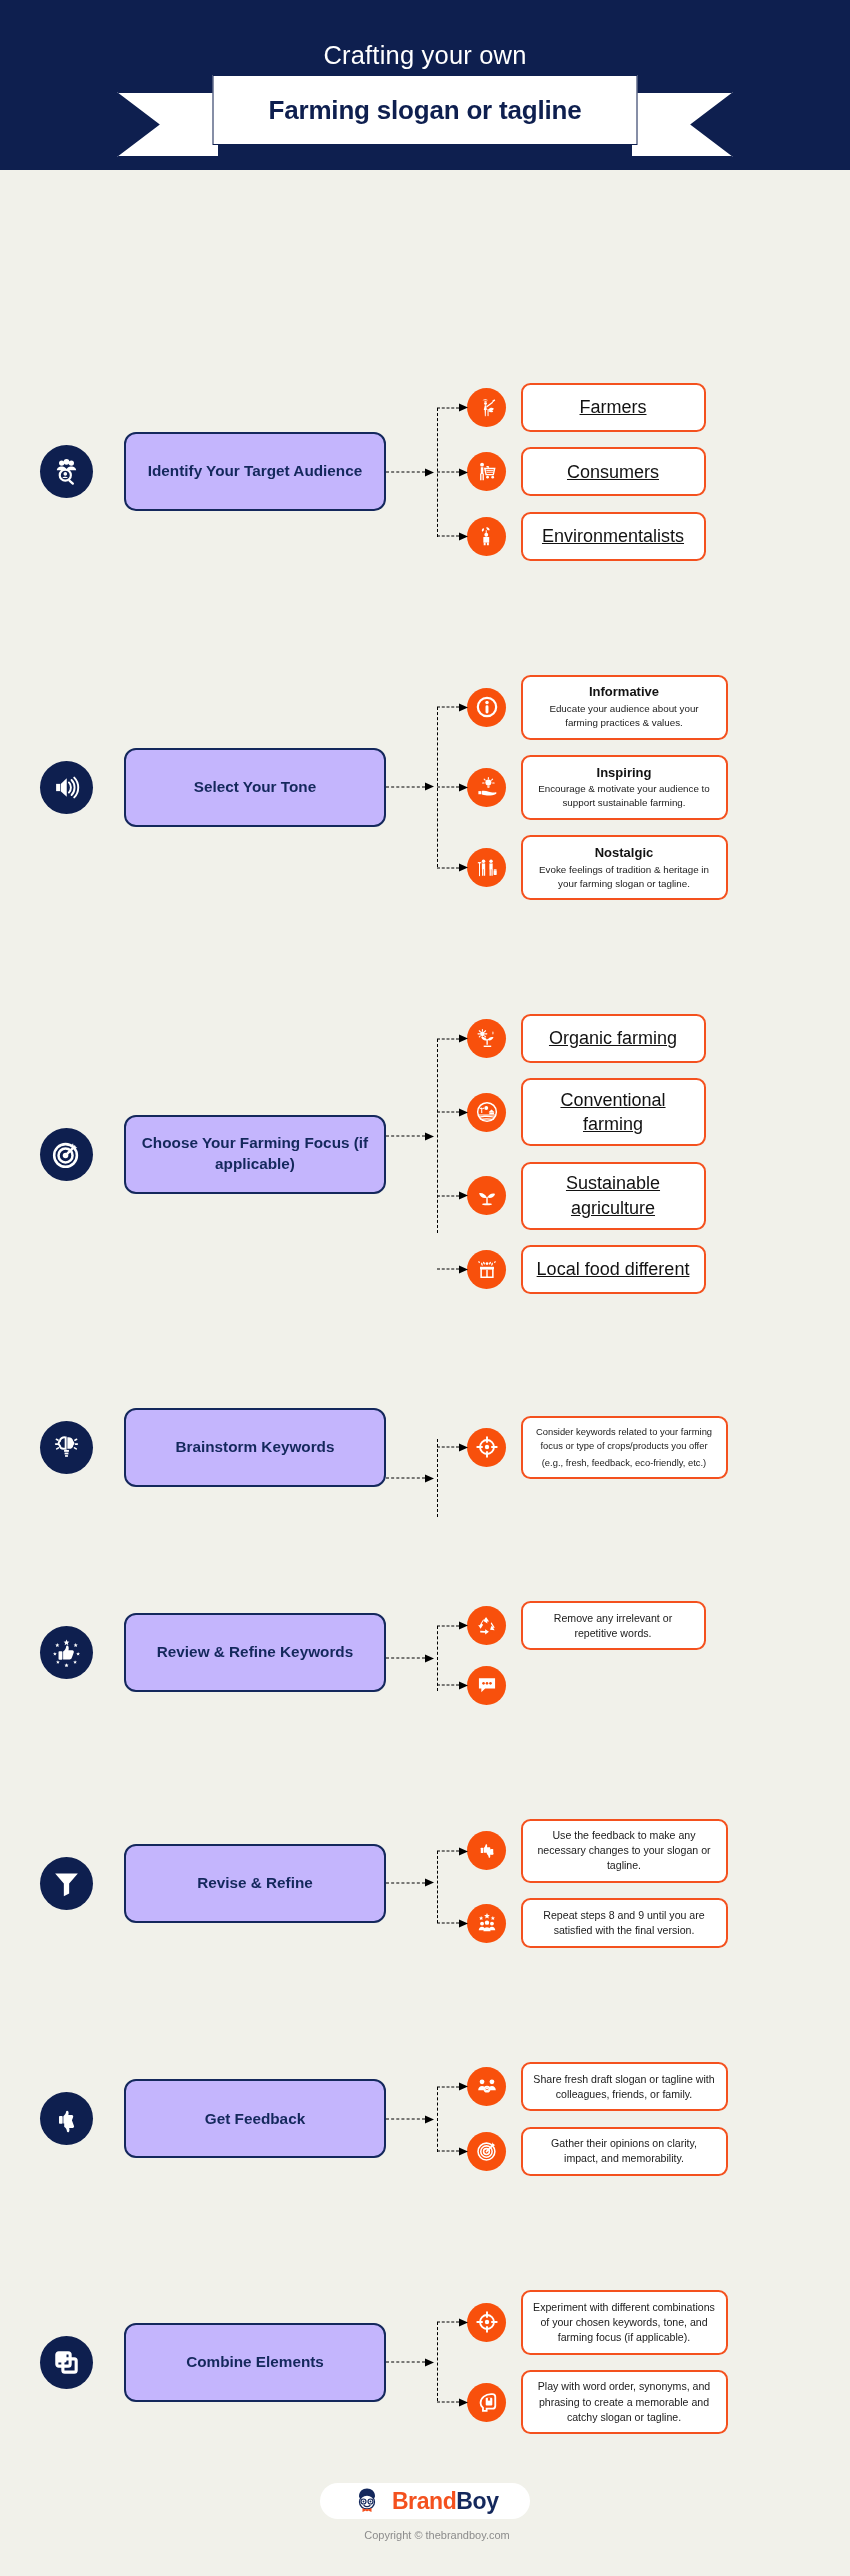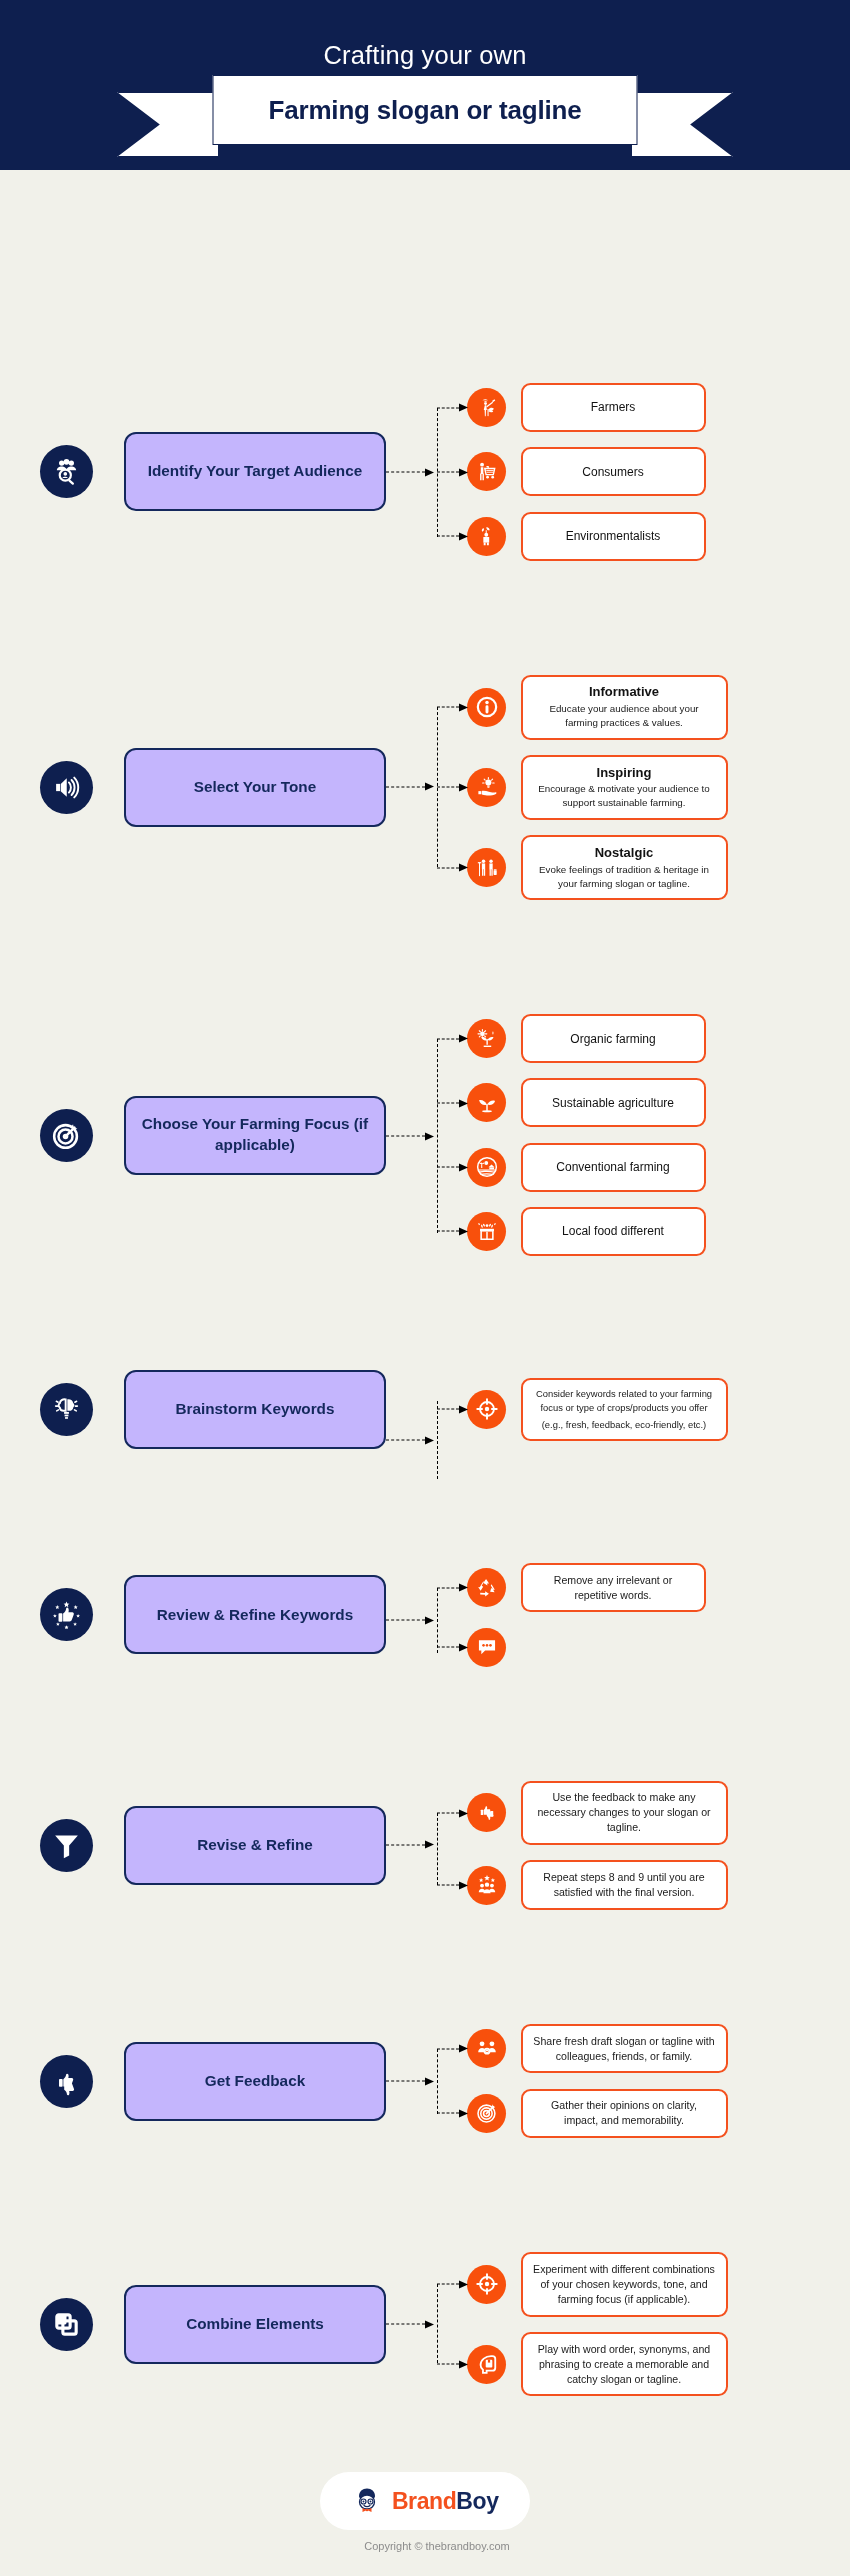--- a/index.html
+++ b/index.html
@@ -84,27 +84,27 @@
     flex: 0 0 auto; margin-left: 14.5px; width: 185px; min-height: 49px;
     background: #ffffff; border: 2.1px solid #f4511e; border-radius: 9.4px;
     display: flex; flex-direction: column; align-items: center; justify-content: center;
     padding: 7.7px 10.2px; text-align: center;
   }
   .card.wide { width: 207px; }
   .card-title { color: #121212; font-size: 13px; font-weight: 700; line-height: 1.3; margin-bottom: 0.9px; }
   .card-text { color: #1a1a1a; font-size: 9.8px; font-weight: 400; line-height: 1.42; }
   .card-text.solo { font-size: 10.6px; }
   .card-text.small { font-size: 9.4px; }
-  .card-label { color: #121212; font-size: 12px; font-weight: 400; line-height: 1.35; }
+  .card-label { color: #121212; font-size: 18px; font-weight: 400; line-height: 1.35; text-decoration: underline; }
 
   
   .footer { position: absolute; bottom: 0; left: 0; width: 850px; height: 128px;
             display: flex; flex-direction: column; align-items: center; justify-content: center; }
   .logo-pill {
-    background: #ffffff; border-radius: 34px; padding: 13px 31px;
+    background: #ffffff; border-radius: 34px; padding: 2px 31px;
     display: flex; align-items: center; gap: 8.5px;
   }
   .logo-mark { width: 32px; height: 32px; }
   .logo-word { font-size: 23px; font-weight: 700; letter-spacing: -0.4px; }
   .logo-word .brand { color: #f4511e; }
   .logo-word .boy { color: #14285c; }
   .copyright { margin-top: 9.4px; color: #8c8c8c; font-size: 11px; margin-left: 24px; }
 </style>
 </head>
 <body>
@@ -300,44 +300,44 @@
             </svg>
           </div>
           <div class="card">
             <div class="card-label">Organic farming</div>
           </div>
         </div>
         <div class="branch">
           <div class="branch-arrow"></div>
           <div class="dot">
             <svg viewBox="0 0 24 24">
-              <path d="M11.2 20.4h1.6v-7.6h-1.6z"></path>
-              <path d="M11.6 13.9C10.2 10 7 8.4 3.4 8.9c.8 3.9 4.6 6.2 8.2 5z"></path>
-              <path d="M12.4 13.7c1.8-3.8 5.2-5 8.4-4-1.1 3.7-5.1 5.5-8.4 4z"></path>
-              <ellipse cx="12" cy="20.9" rx="5.3" ry="1.1"></ellipse>
-            </svg>
-          </div>
-          <div class="card">
-            <div class="card-label">Sustainable agriculture</div>
-          </div>
-        </div>
-        <div class="branch">
-          <div class="branch-arrow"></div>
-          <div class="dot">
-            <svg viewBox="0 0 24 24">
               <circle cx="12" cy="12" r="10.2" fill="none" stroke="#fff" stroke-width="1.6"></circle>
               <circle cx="11.2" cy="7.6" r="2.1"></circle>
               <path d="M13.6 12.4l3.4-3 3.2 3z"></path>
               <path d="M14.5 12.4h5.2v2.1h-5.2z"></path>
               <path d="M5.6 7.2l1 .1.3 5.9H5.7zM4.2 7.2l2.8 1.4-.3.9-2.9-1.4zM8.6 7.2L5.8 8.6l.3.9 2.9-1.4z"></path>
               <path d="M2.4 14.8h19.2v1.1H2.4zM3 17.2c4.6-1.3 12-1.3 18 0l-.4 1.2c-5.6-1.2-12.6-1.2-17.2 0zM4.6 19.7c4-1 9.8-1 14.8 0l-.5 1.1c-4.6-.9-9.9-.9-13.8 0z"></path>
             </svg>
           </div>
           <div class="card">
             <div class="card-label">Conventional farming</div>
+          </div>
+        </div>
+        <div class="branch">
+          <div class="branch-arrow"></div>
+          <div class="dot">
+            <svg viewBox="0 0 24 24">
+              <path d="M11.2 20.4h1.6v-7.6h-1.6z"></path>
+              <path d="M11.6 13.9C10.2 10 7 8.4 3.4 8.9c.8 3.9 4.6 6.2 8.2 5z"></path>
+              <path d="M12.4 13.7c1.8-3.8 5.2-5 8.4-4-1.1 3.7-5.1 5.5-8.4 4z"></path>
+              <ellipse cx="12" cy="20.9" rx="5.3" ry="1.1"></ellipse>
+            </svg>
+          </div>
+          <div class="card">
+            <div class="card-label">Sustainable agriculture</div>
           </div>
         </div>
         <div class="branch">
           <div class="branch-arrow"></div>
           <div class="dot">
             <svg viewBox="0 0 24 24">
               <path d="M5.6 11.8h12.8V21H5.6z" fill="none" stroke="#fff" stroke-width="1.7"></path>
               <path d="M4.4 9.6h15.2v2.6H4.4z"></path>
               <path d="M11.2 12.8h1.6V21h-1.6z"></path>
               <circle cx="12" cy="6.1" r="1.5"></circle>

